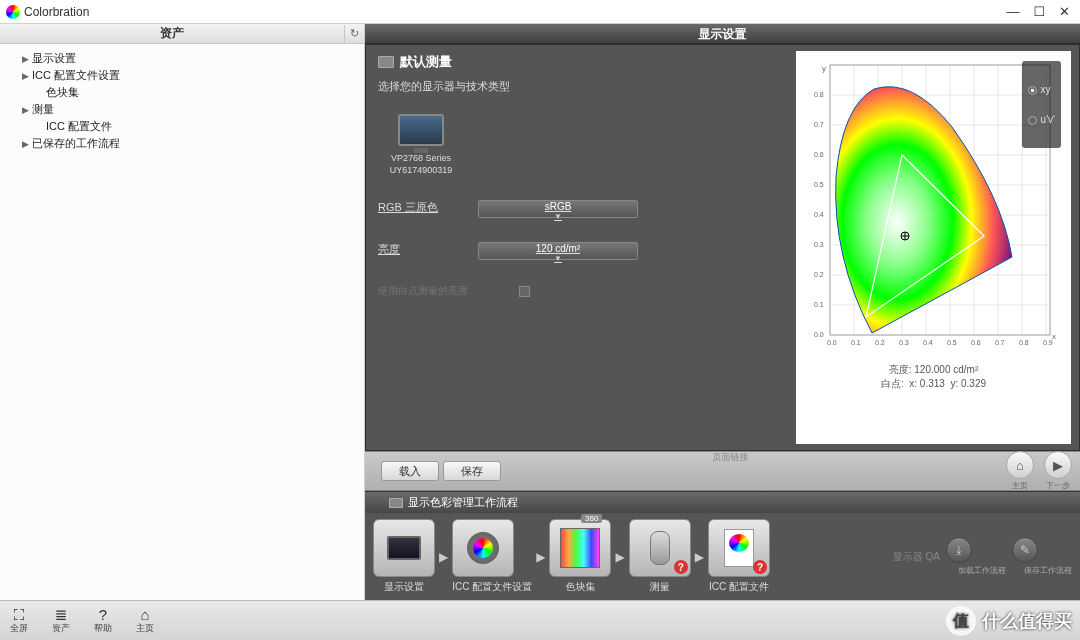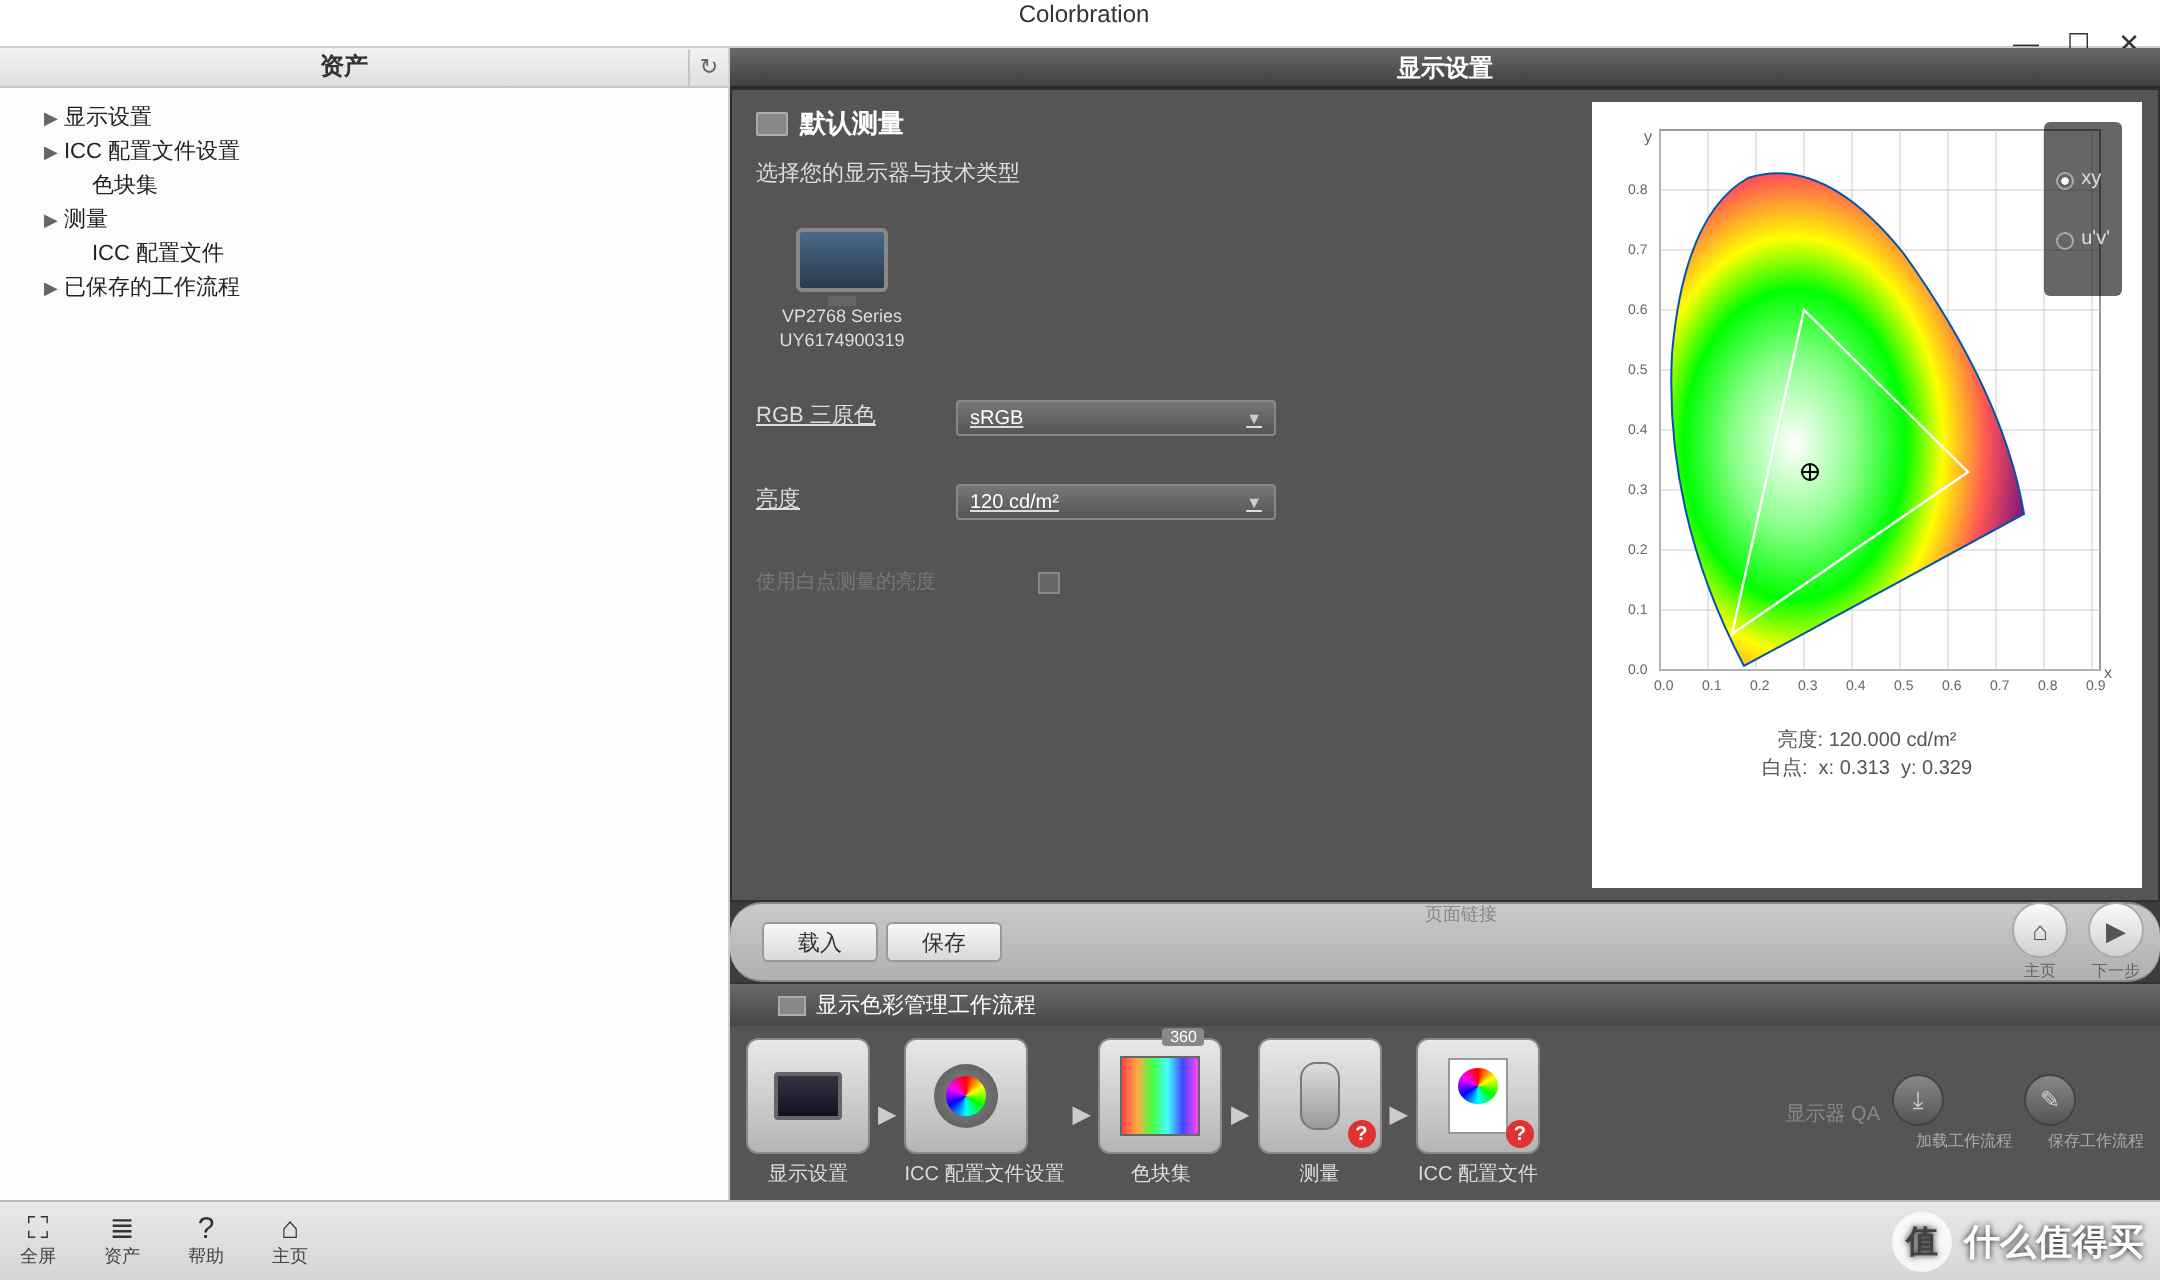--- a/index.html
+++ b/index.html
@@ -1,17 +1,17 @@
 <!DOCTYPE html>
 <html><head>
 <meta charset="utf-8">
 <style>
 * { margin:0; padding:0; box-sizing:border-box; font-family:"Microsoft YaHei",Arial,sans-serif; }
 body { width:1080px; height:640px; background:#fff; overflow:hidden; position:relative; font-size:11px; }
-.titlebar { height:24px; display:flex; align-items:center; padding:0 6px; border-bottom:1px solid #d0d0d0;flex-direction:column; }
+.titlebar { height:24px; display:flex; align-items:center; padding:0 6px; border-bottom:1px solid #d0d0d0; }
 .titlebar .title { font-size:12px; color:#333; margin-left:4px; }
 .titlebar .ctrls { margin-left:auto; display:flex; gap:14px; font-size:13px; color:#333; padding-right:4px;}
 .titlebar .ctrls span { cursor:default; }
 .app-icon { width:14px; height:14px; border-radius:50%; background:conic-gradient(red,yellow,lime,cyan,blue,magenta,red); }
 
 .main { display:flex; height:576px; }
 
 
 .leftcol { width:365px; display:flex; flex-direction:column; border-right:1px solid #cfcfcf; background:#fcfcfc; }
 .leftcol .head { height:20px; display:flex; align-items:center; background:linear-gradient(#f3f3f3,#dedede); border-bottom:1px solid #c5c5c5; }
@@ -29,21 +29,21 @@
 .dark-panel { flex:1; padding:8px 12px; color:#ddd; }
 .sec-title { display:flex; align-items:center; font-weight:bold; color:#fff; font-size:13px; margin-bottom:8px; }
 .sec-title .mon-icon { width:16px; height:12px; background:#888; border:1px solid #aaa; margin-right:6px; border-radius:1px; }
 .subtext { font-size:11px; color:#ddd; margin-bottom:20px; }
 .monitor-card { width:70px; text-align:center; margin:6px 0 12px 8px; }
 .monitor-card .screen { width:46px; height:32px; margin:0 auto 4px; background:linear-gradient(#4a6a8a,#2a3a4a); border:2px solid #888; border-radius:3px; }
 .monitor-card .stand { width:14px; height:5px; background:#666; margin:-2px auto 0; }
 .monitor-card .txt { font-size:9px; color:#ddd; line-height:1.3; }
 .form-row { display:flex; margin:24px 0; font-size:11px;text-decoration:underline; }
 .form-row .lab { width:100px; color:#ddd; }
-.dropdown { width:160px; height:18px; background:linear-gradient(#777,#555); border:1px solid #888; border-radius:2px; color:#fff; padding:0 6px; font-size:10px; display:flex; align-items:center; justify-content:space-between; }
+.dropdown { width:160px; height:18px; background:linear-gradient(#777,#555); border:1px solid #888; border-radius:2px; color:#fff; padding:0 6px; font-size:10px; display:flex; align-items:center; justify-content:space-between;flex-direction:column; }
 .dropdown .tri { font-size:8px; color:#ccc; }
 .disabled-row { color:#777; font-size:10px; margin-top:6px; display:flex; align-items:center;gap:43px;}
 .disabled-row .cb { width:11px; height:11px; background:#666; border:1px solid #888; margin-left:8px; }
 
 
 .chart-panel { width:275px; background:#fff; margin:6px 8px 6px 0; padding:6px; position:relative; }
 .chart-radios { position:absolute; top:10px; right:10px; background:rgba(0,0,0,.6); padding:4px 6px; border-radius:3px; color:#ddd; font-size:10px; }
 .chart-radios .r { display:flex; align-items:flex-end; gap:4px; margin:19px 0; }
 .chart-radios .dot { width:9px; height:9px; border-radius:50%; border:1px solid #aaa; }
 .chart-radios .dot.on { background:radial-gradient(#fff 35%, #666 40%); }
@@ -253,21 +253,21 @@
               <span>u'v'</span>
             </div>
         </div>
         <div class="chart-info">
           <span>亮度:</span> <span>120.000 cd/m²</span><br>
           <span>白点:</span> &nbsp;<span>x: 0.313</span>&nbsp;&nbsp;<span>y: 0.329</span>
         </div>
       </div>
     </div>
 
-    <div class="btn-row" style="position:relative;border-radius:16px;">
+    <div class="btn-row" style="position:relative;">
       <div class="hint">页面链接</div>
       <div style="width:8px"></div>
       <div class="btn">载入</div>
       <div class="btn">保存</div>
       <div class="right">
         <div class="round-wrap">
             <div class="round-btn">⌂</div>
             <div class="cap">主页</div>
           </div>
         <div class="round-wrap">

